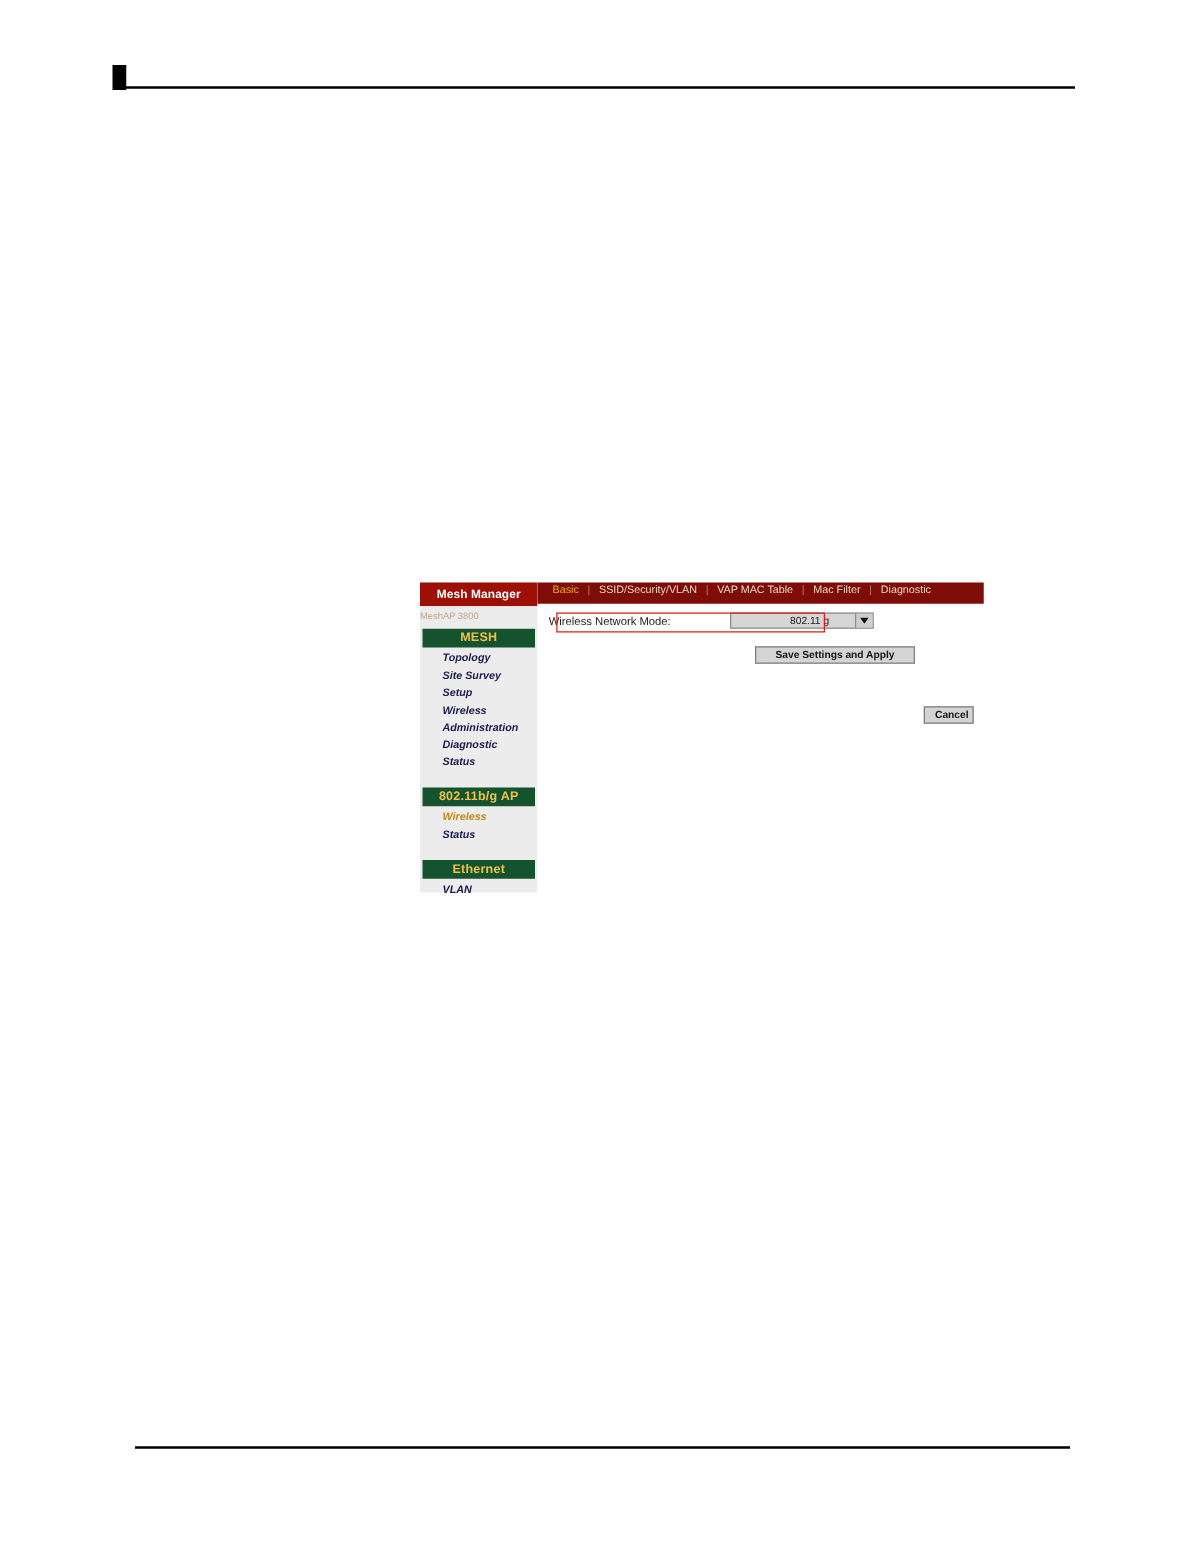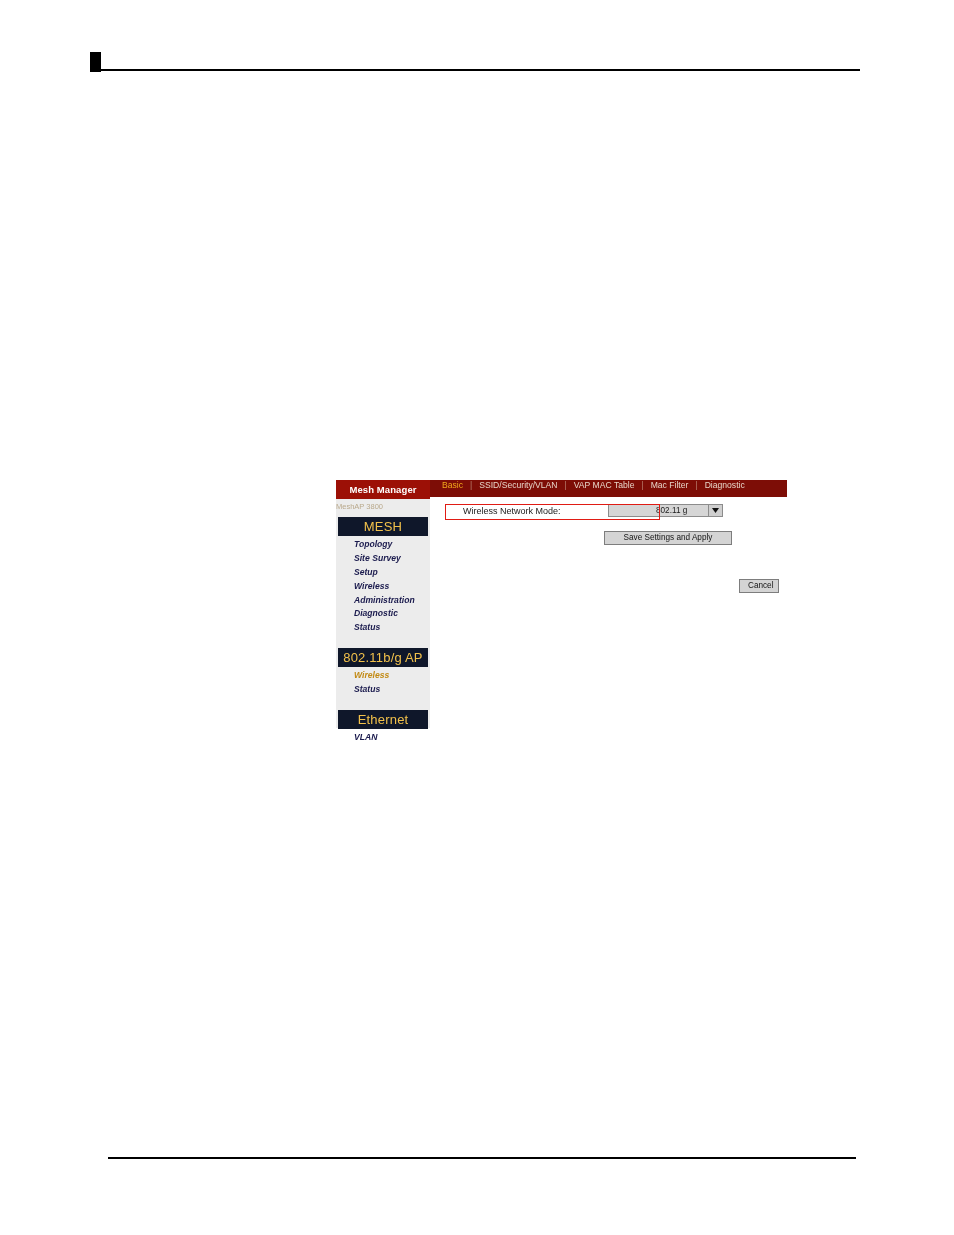--- a/index.html
+++ b/index.html
@@ -45,21 +45,21 @@
     top: 1157px;
     width: 748px;
     height: 2px;
     background: #000000;
   }
 
   
   .ui-shot {
     position: absolute;
     left: 336px;
-    top: 480px;
+    top: 466px;
     width: 451px;
     height: 249px;
     background: #ffffff;
     font-size: 9px;
     color: #1a1a40;
   }
 
   .ui-grid {
     display: flex;
     width: 100%;
@@ -84,24 +84,24 @@
     letter-spacing: 0.1px;
   }
   .brand-model {
     text-align: left;
     font-size: 7.5px;
     color: #b9a98c;
     padding: 3px 0 6px 0;
     background: #ececec;
   }
   .nav-section-head {
-    background: #0f172a;
+    background: #14532d;
     color: #f2c14b;
-    font-weight: normal;
-    font-size: 13px;
+    font-weight: bold;
+    font-size: 10px;
     text-align: center;
     padding: 2px 0 2px 0;
     margin: 0 2px 0 2px;
     letter-spacing: 0.2px;
   }
   .nav-items {
     padding: 2px 0 6px 0;
   }
   .nav-item {
     font-size: 8.6px;
@@ -163,21 +163,20 @@
     height: 15px;
     margin-bottom: 1px;
     position: relative;
   }
   .form-row .lbl {
     width: 145px;
     flex: 0 0 145px;
     font-size: 9px;
     color: #1b1b1b;
     white-space: nowrap;
-    margin-left: 24px;
   }
   .highlight-box {
     position: absolute;
     left: 6px;
     top: 1px;
     width: 215px;
     height: 16px;
     border: 1.5px solid #e01b14;
     box-sizing: border-box;
     pointer-events: none;
@@ -220,21 +219,21 @@
     margin-top: 13px;
     padding-right: 8px;
     display: flex;
     justify-content: flex-end;
     gap: 7px;
   }
   .btn {
     background: #d4d4d4;
     border: 1px solid #7d7d7d;
     font-size: 8.2px;
-    font-weight: normal;
+    font-weight: bold;
     color: #141414;
     height: 14px;
     line-height: 12px;
     padding: 0 8px;
     cursor: pointer;
     box-sizing: border-box;
     white-space: nowrap;
     font-family: "Liberation Sans", sans-serif;
   }
   .btn-save { width: 128px; }

